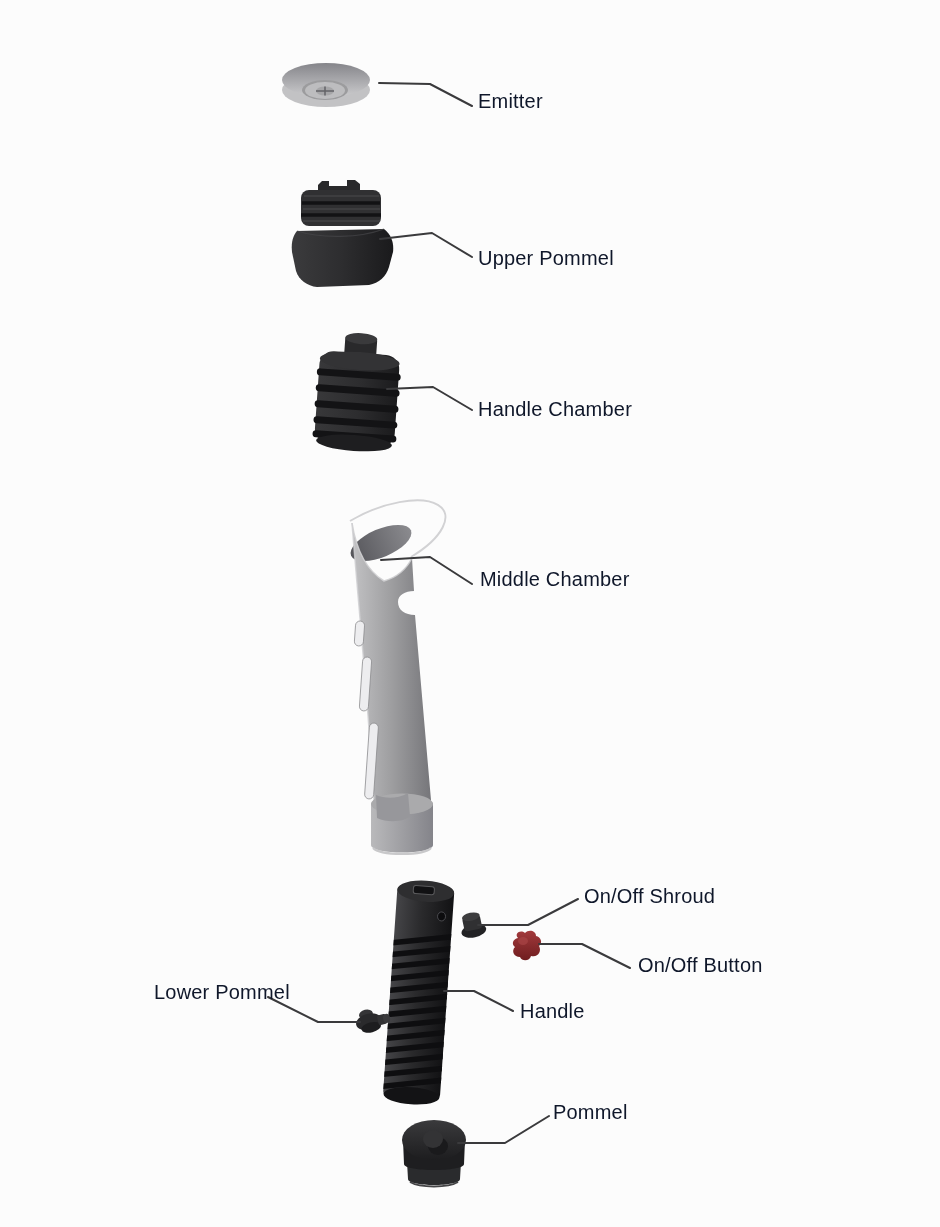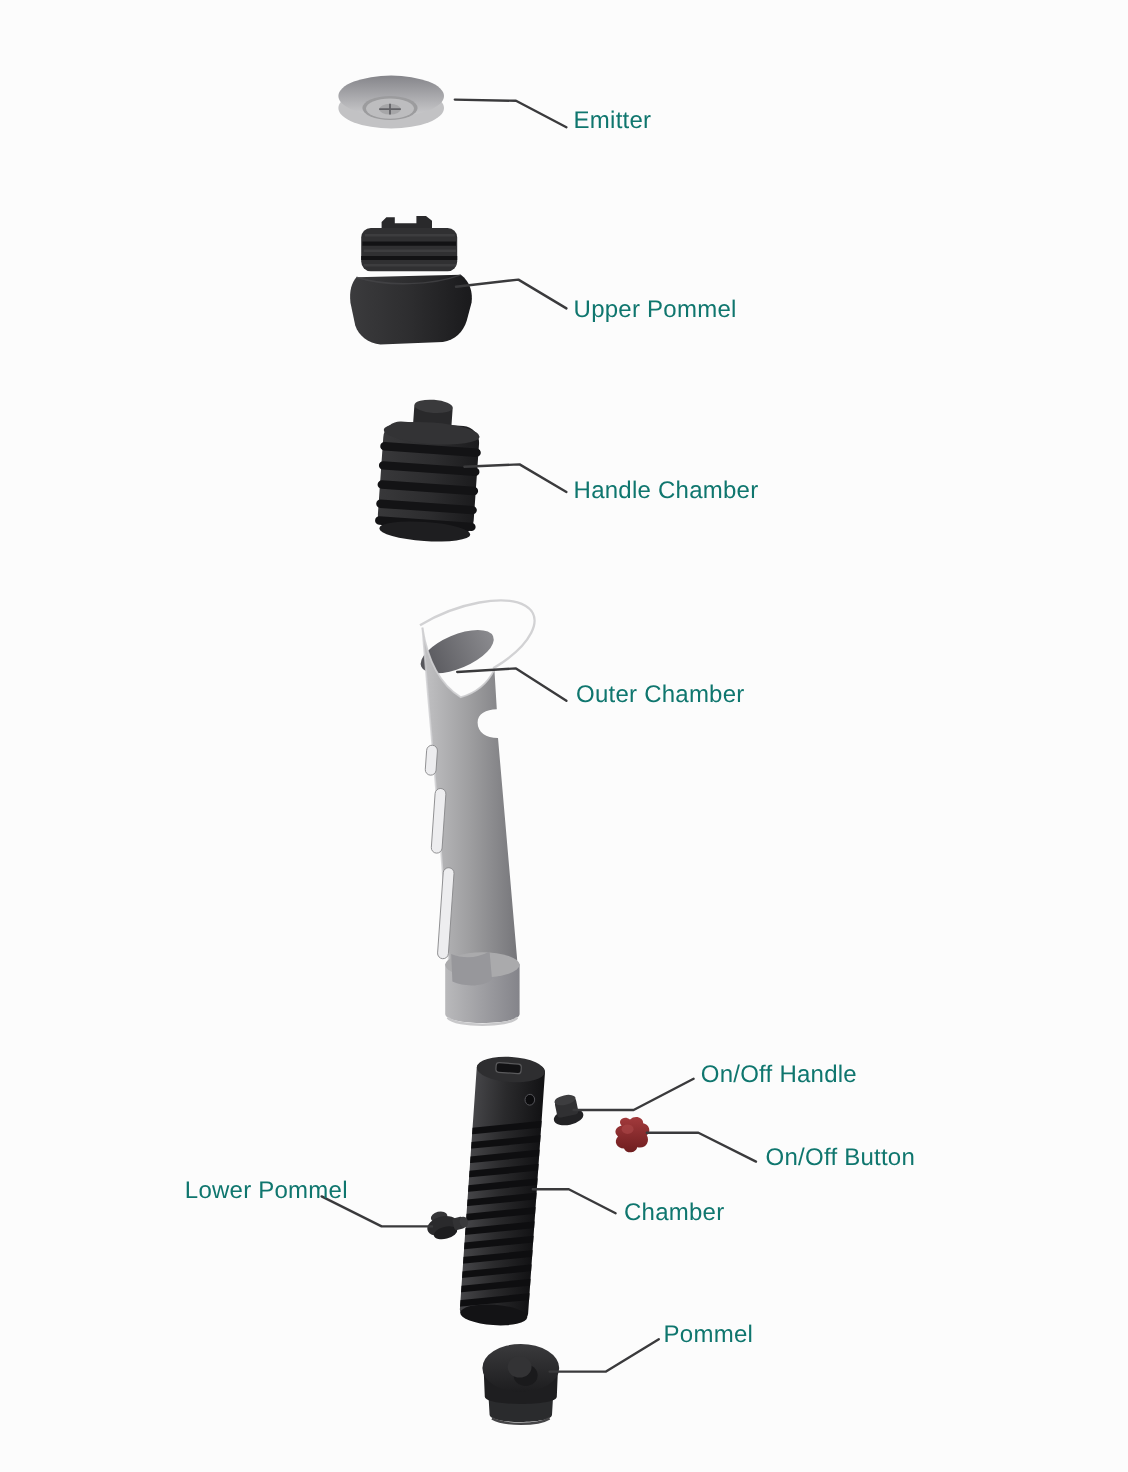--- a/index.html
+++ b/index.html
@@ -9,21 +9,21 @@
     height: 1227px;
     background: #fcfcfc;
     overflow: hidden;
     font-family: "Liberation Sans", sans-serif;
   }
   .canvas svg { position: absolute; left: 0; top: 0; }
   .lbl {
     position: absolute;
     font-size: 20px;
     line-height: 22px;
-    color: #0f766e;
+    color: #0f172a;
     letter-spacing: 0.2px;
     white-space: nowrap;
   }
 </style>
 </head>
 <body>
 
 <div class="canvas">
 
   <svg width="940" height="1227" viewBox="0 0 940 1227">
@@ -182,20 +182,20 @@
       <polyline points="539,944 582,944 630,968"></polyline>
       <polyline points="268,997 318,1022 360,1022"></polyline>
       <polyline points="444,991 474,991 513,1011"></polyline>
       <polyline points="458,1143 505,1143 549,1116"></polyline>
     </g>
   </svg>
 
   <div class="lbl" style="left:478px; top:90px">Emitter</div>
   <div class="lbl" style="left:478px; top:247px">Upper Pommel</div>
   <div class="lbl" style="left:478px; top:398px">Handle Chamber</div>
-  <div class="lbl" style="left:480px; top:568px">Outer Chamber</div>
-  <div class="lbl" style="left:584px; top:885px">On/Off Handle</div>
+  <div class="lbl" style="left:480px; top:568px">Middle Chamber</div>
+  <div class="lbl" style="left:584px; top:885px">On/Off Shroud</div>
   <div class="lbl" style="left:638px; top:954px">On/Off Button</div>
   <div class="lbl" style="left:154px; top:981px">Lower Pommel</div>
-  <div class="lbl" style="left:520px; top:1000px">Chamber</div>
+  <div class="lbl" style="left:520px; top:1000px">Handle</div>
   <div class="lbl" style="left:553px; top:1101px">Pommel</div>
 
 </div>
 
 </body></html>

